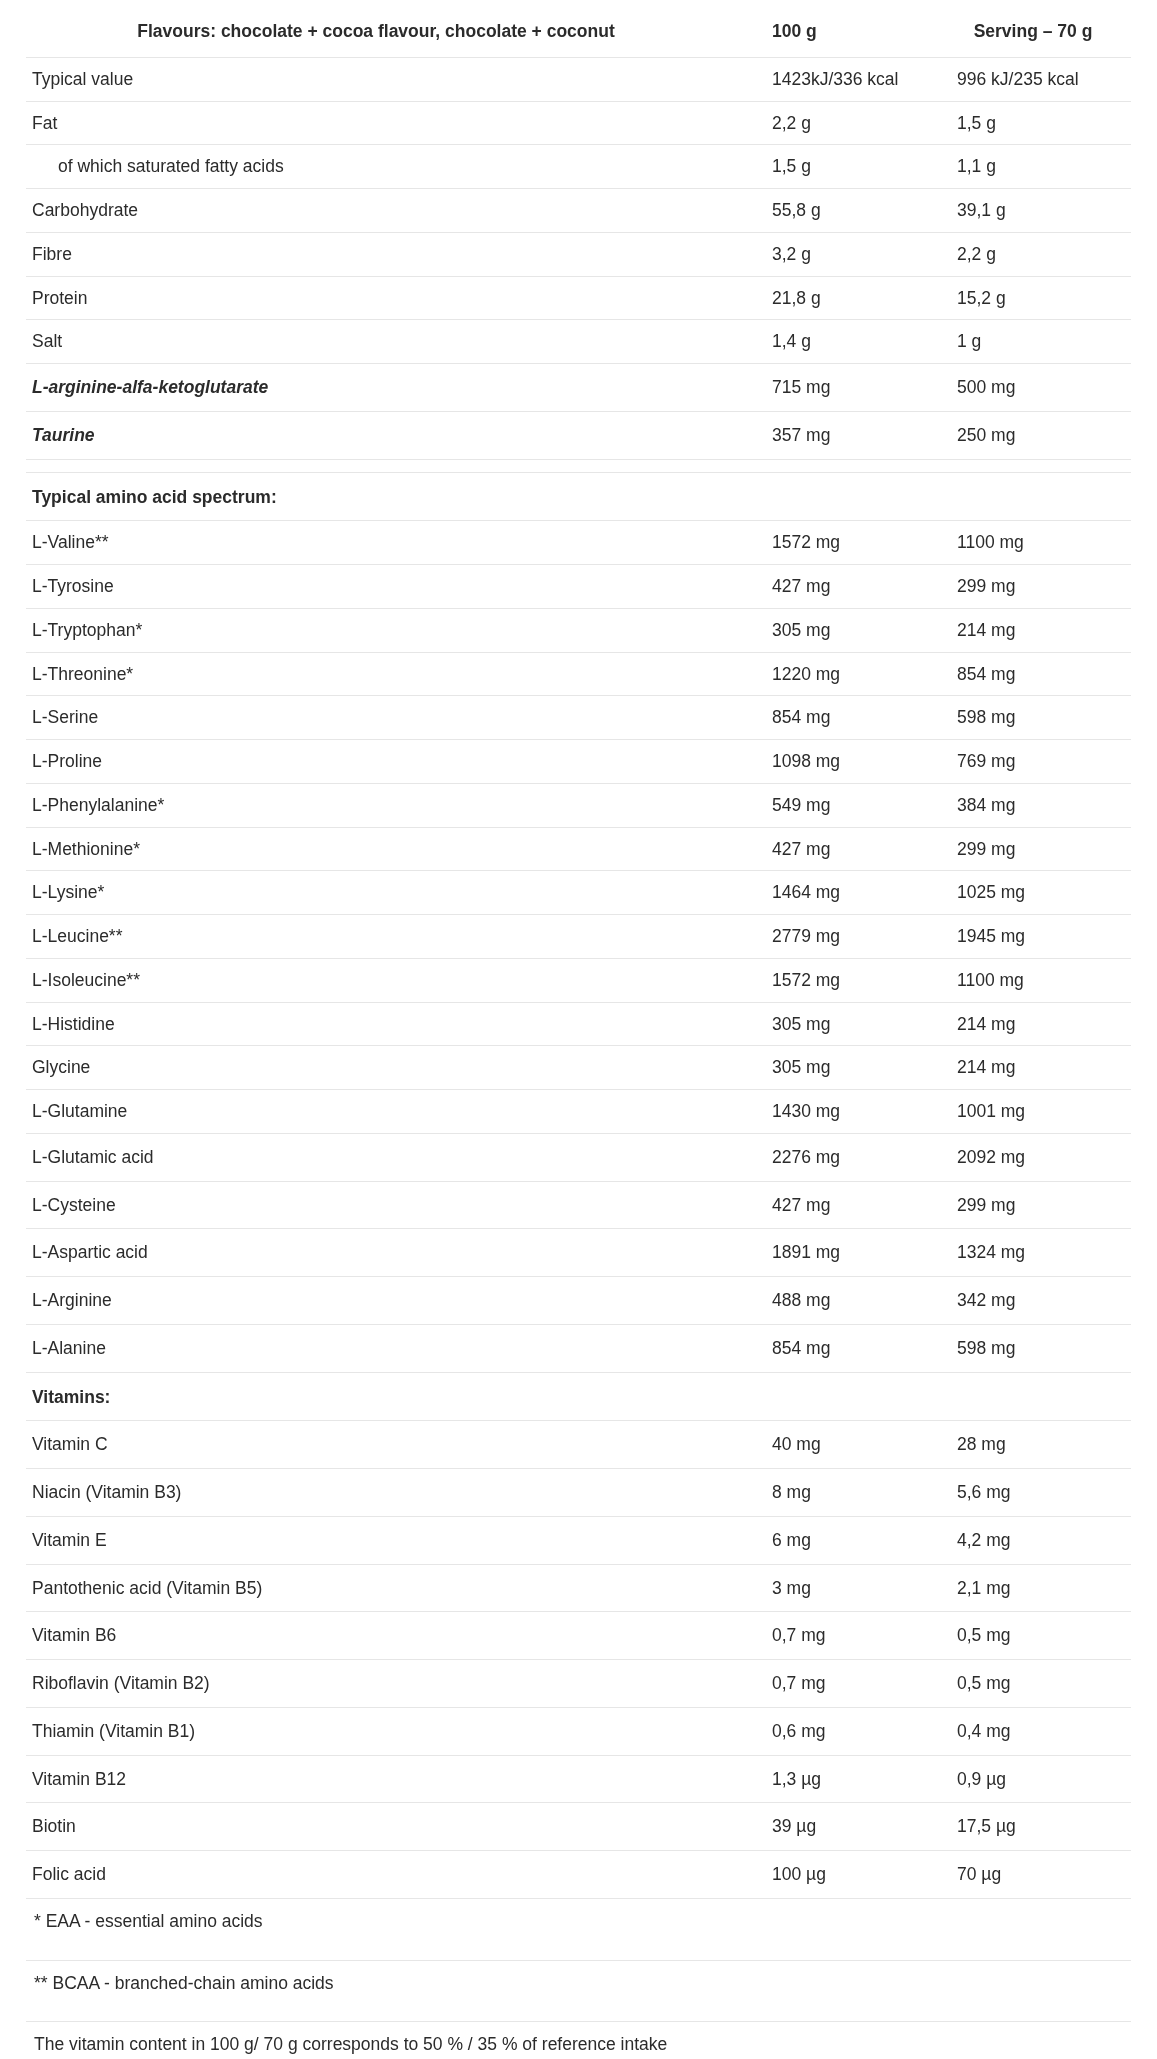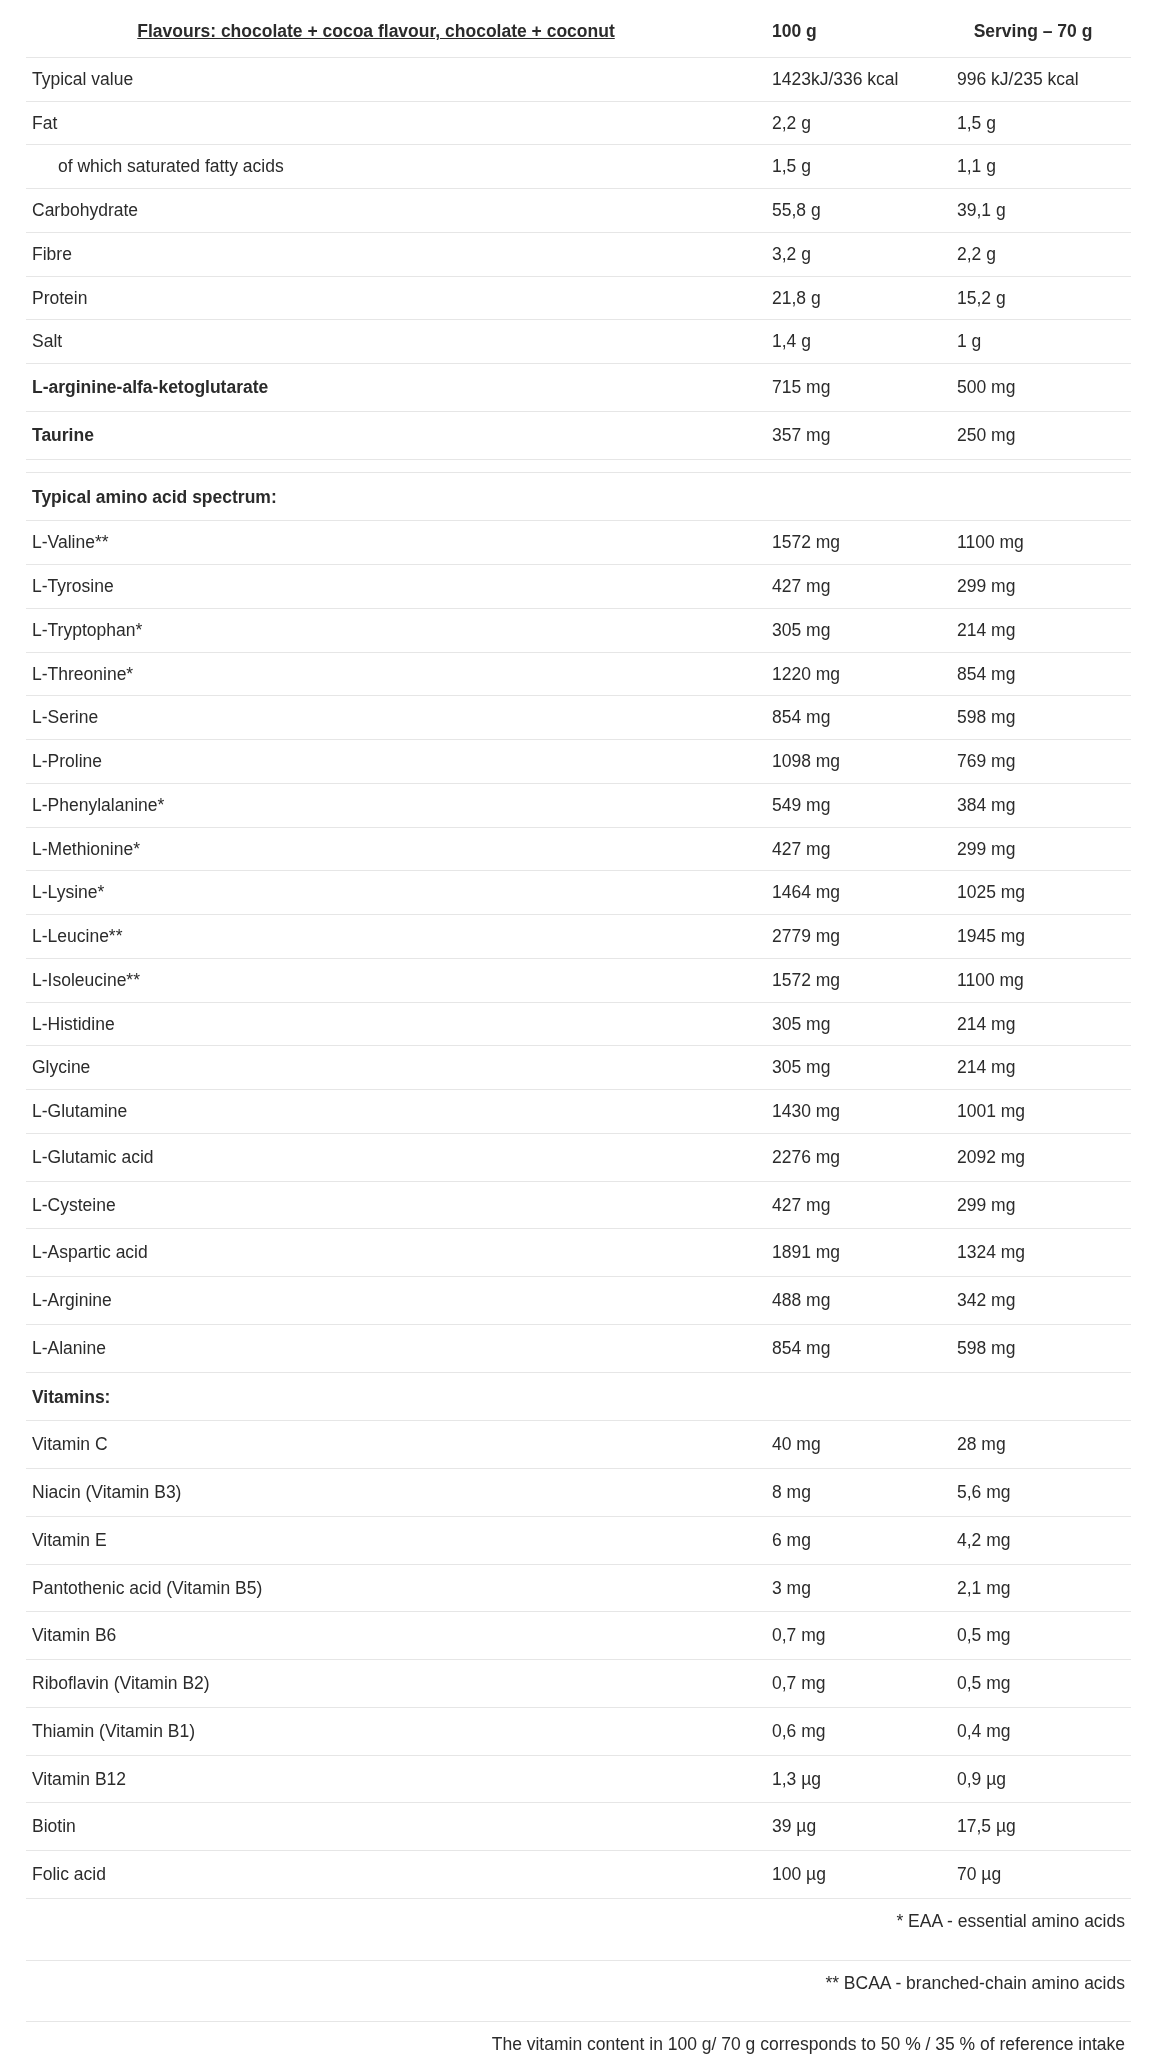--- a/index.html
+++ b/index.html
@@ -55,44 +55,42 @@
   tr.header-row th {
     font-weight: bold;
     font-size: 17.5px;
     padding-top: 6px;
     padding-bottom: 14px;
   }
   tr.header-row th.title {
     text-align: center;
     padding-left: 0;
     padding-right: 40px;
-    text-decoration: underline;
   }
   tr.header-row th.val { padding-right: 38px; text-align: left;}
   tr.header-row th.val2 { padding-right: 22px; text-align: center;}
 
   td.name { padding-left: 8px; }
   td.name.indent { padding-left: 32px; }
-  td.name.bold { font-weight: bold; }
+  td.name.bold { font-weight: bold; font-style: italic; }
 
   tr.section td {
     font-weight: bold;
     padding-top: 13px;
     padding-bottom: 12px;
   }
   tr.spacer td {
     height: 12px;
     padding: 0;
     border: none;
   }
   tr.note td {
     padding-top: 11px;
     padding-bottom: 27px;
     padding-left: 8px;
-    text-align: right;
   }
   tr.tall td { padding-top: 12px; padding-bottom: 12px; }
   tr.no-border { border-bottom: none; margin-left: 32px; }
 </style>
 </head>
 <body>
 
 <div class="sheet">
   <table class="nutrition">
     <colgroup>

